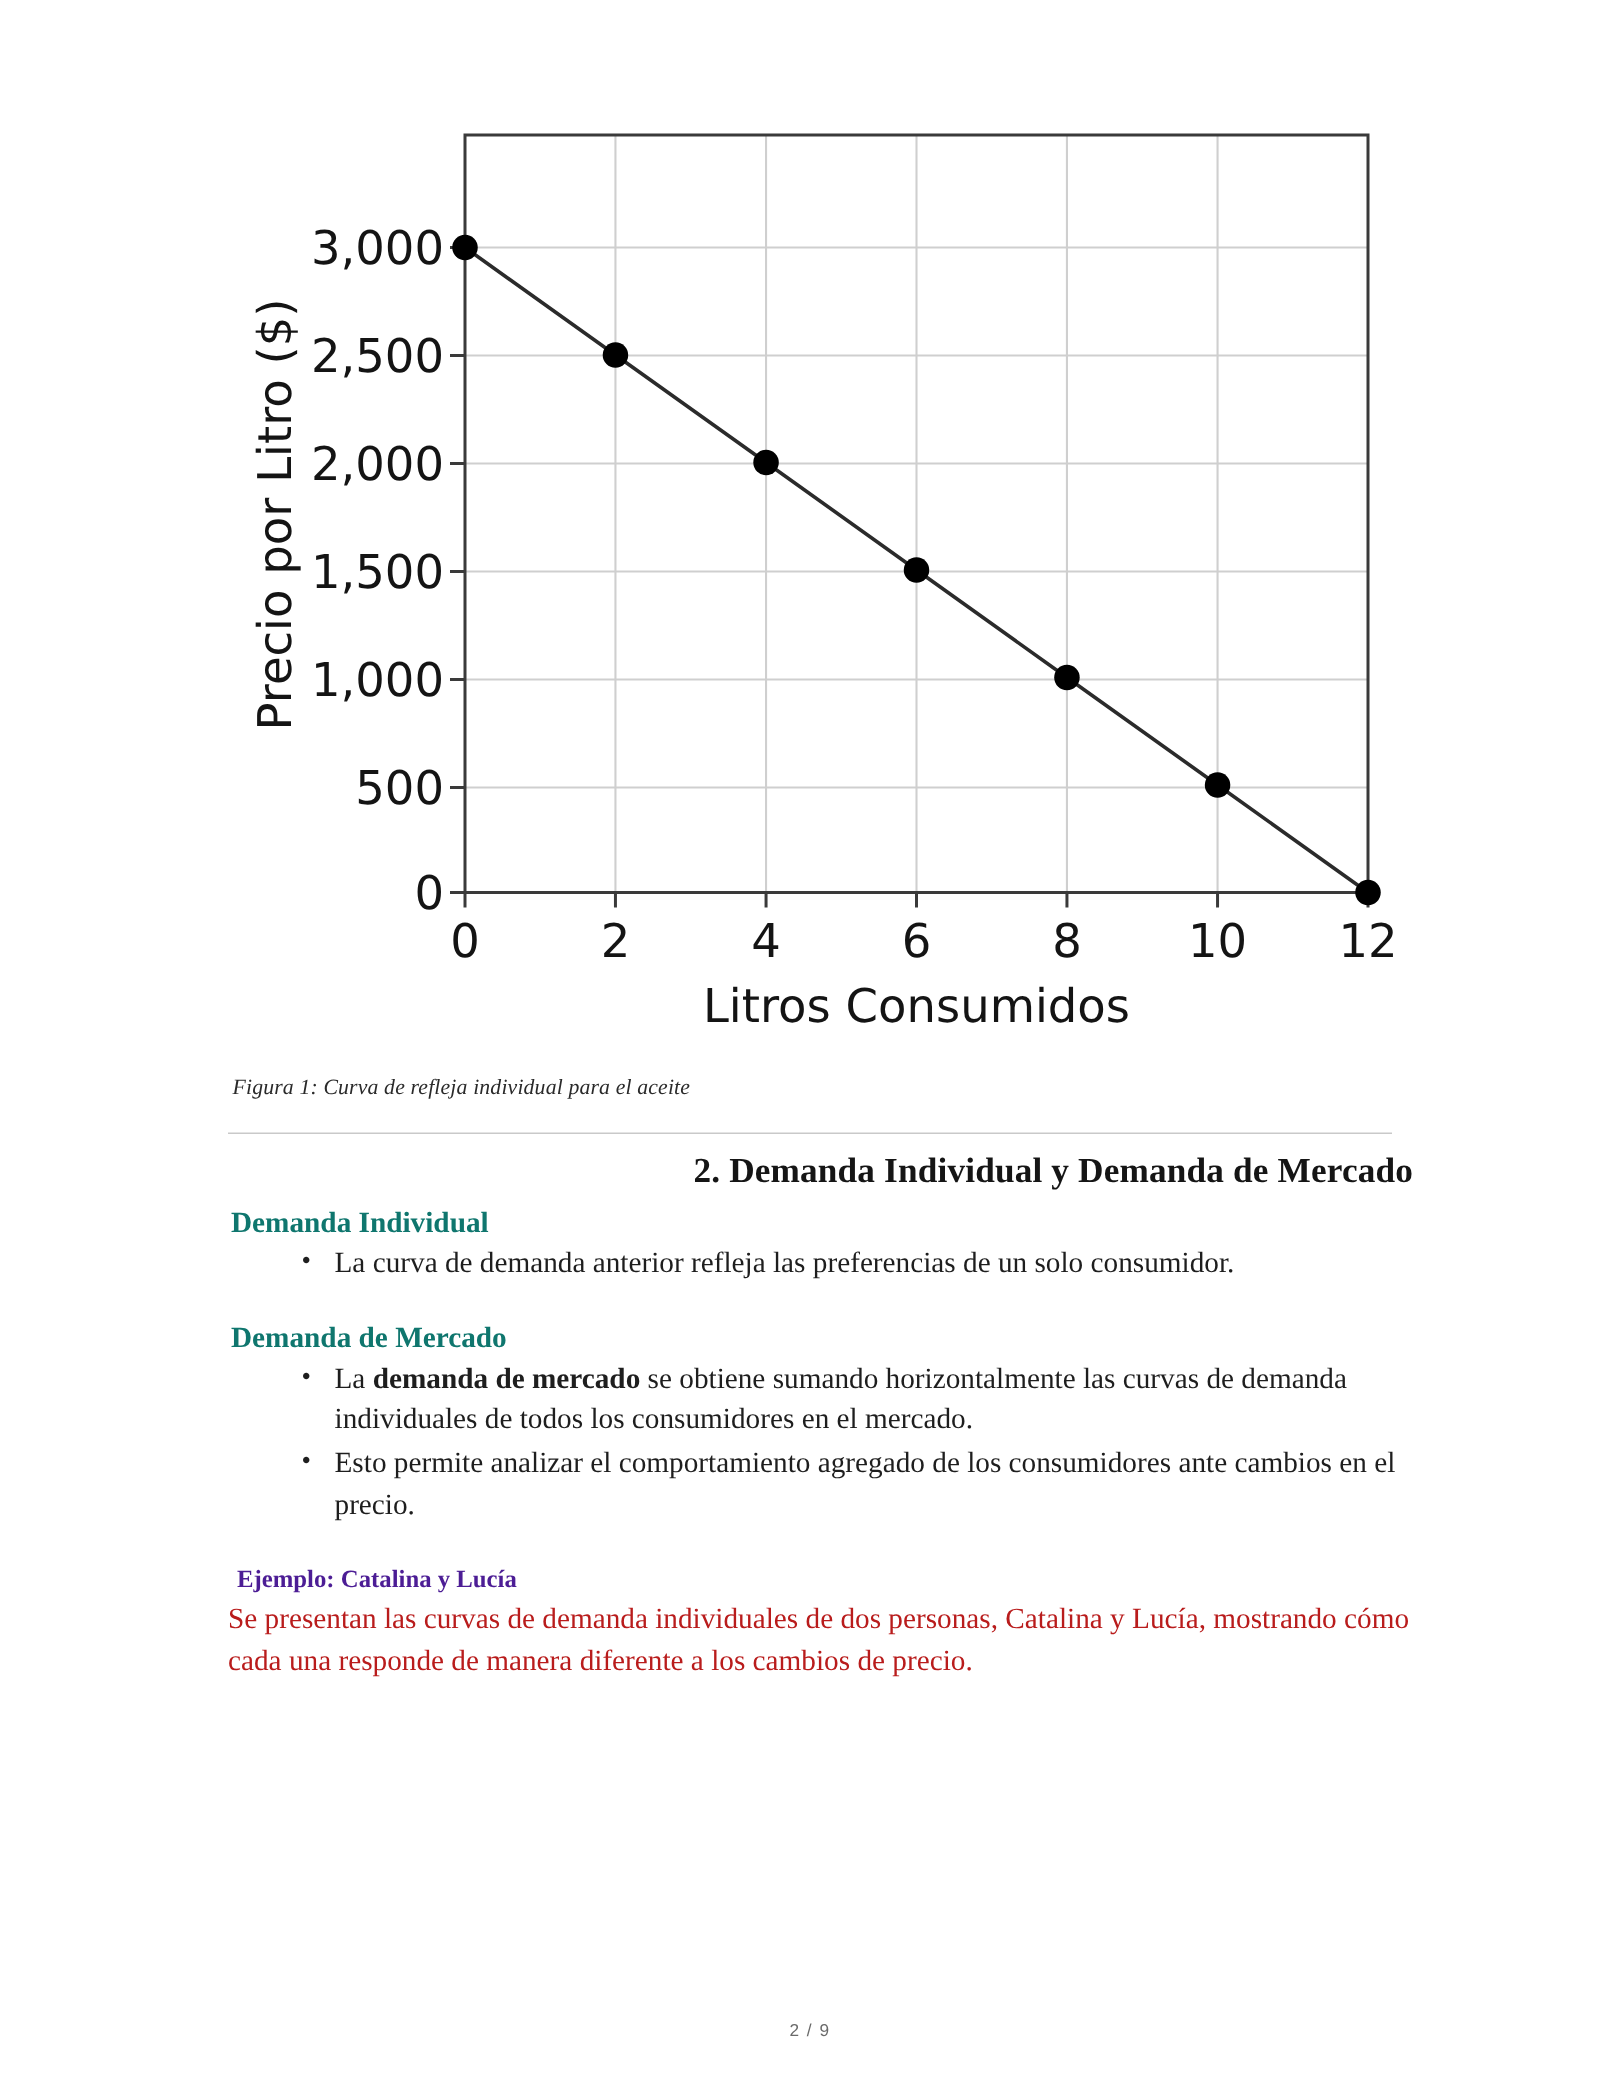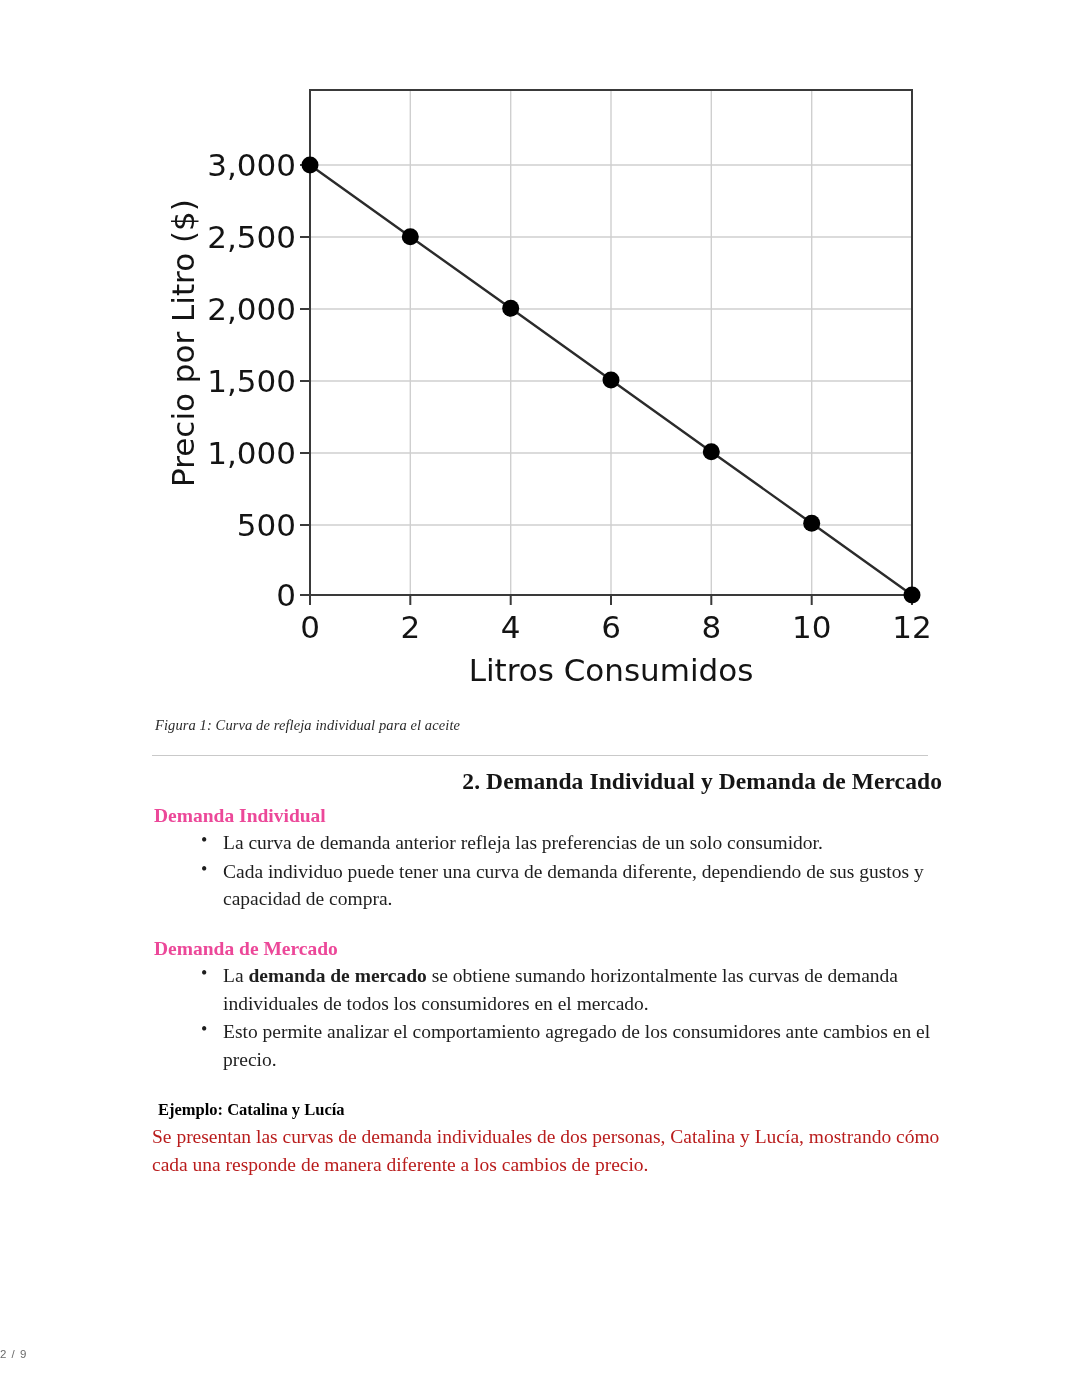--- a/index.html
+++ b/index.html
@@ -78,31 +78,31 @@
     margin: 0 0 10px 5px;
     color: #151515;
     letter-spacing: 0.1px;
     text-align: right;
   }
   h3.sub-heading {
     font-family: "Liberation Serif", serif;
     font-weight: bold;
     font-size: 19.5px;
     margin: 0 0 2px 2px;
-    color: #ec4899;
+    color: #0f766e;
   }
   h3.sub-heading.spaced {
     margin-top: 25px;
   }
   h4.example-heading {
     font-family: "Liberation Serif", serif;
     font-weight: bold;
     font-size: 16.5px;
     margin: 26px 0 3px 6px;
-    color: #000000;
+    color: #4c1d95;
   }
   ul.bullets {
     margin: 0;
     padding: 0 0 0 55px;
     list-style: none;
   }
   ul.bullets li {
     position: relative;
     font-size: 19.5px;
     line-height: 1.42;
@@ -125,20 +125,21 @@
     margin: 0;
     color: #b91c1c;
   }
 
   
   #page-footer {
     position: absolute;
     left: 0;
     top: 1348px;
     width: 1080px;
+    text-align: center;
     font-family: "Liberation Sans", sans-serif;
     font-size: 11.5px;
     color: #6a6a6a;
     letter-spacing: 1px;
   }
 </style>
 </head>
 <body>
 
 <div id="figure-block">
@@ -229,21 +230,20 @@
 
 <div id="section-divider"></div>
 
 <div id="text-body">
 
   <h2 class="section-heading">2. Demanda Individual y Demanda de Mercado</h2>
 
   <h3 class="sub-heading">Demanda Individual</h3>
   <ul class="bullets">
     <li>La curva de demanda anterior refleja las preferencias de un solo consumidor.</li>
-    <li>Cada individuo puede tener una curva de demanda diferente, dependiendo de sus gustos y capacidad de compra.</li>
   </ul>
 
   <h3 class="sub-heading spaced">Demanda de Mercado</h3>
   <ul class="bullets">
     <li><span>La </span><b>demanda de mercado</b><span> se obtiene sumando horizontalmente las curvas de demanda individuales de todos los consumidores en el mercado.</span></li>
     <li>Esto permite analizar el comportamiento agregado de los consumidores ante cambios en el precio.</li>
   </ul>
 
   <h4 class="example-heading">Ejemplo: Catalina y Lucía</h4>
   <p class="body-para">Se presentan las curvas de demanda individuales de dos personas, Catalina y Lucía, mostrando cómo cada una responde de manera diferente a los cambios de precio.</p>

